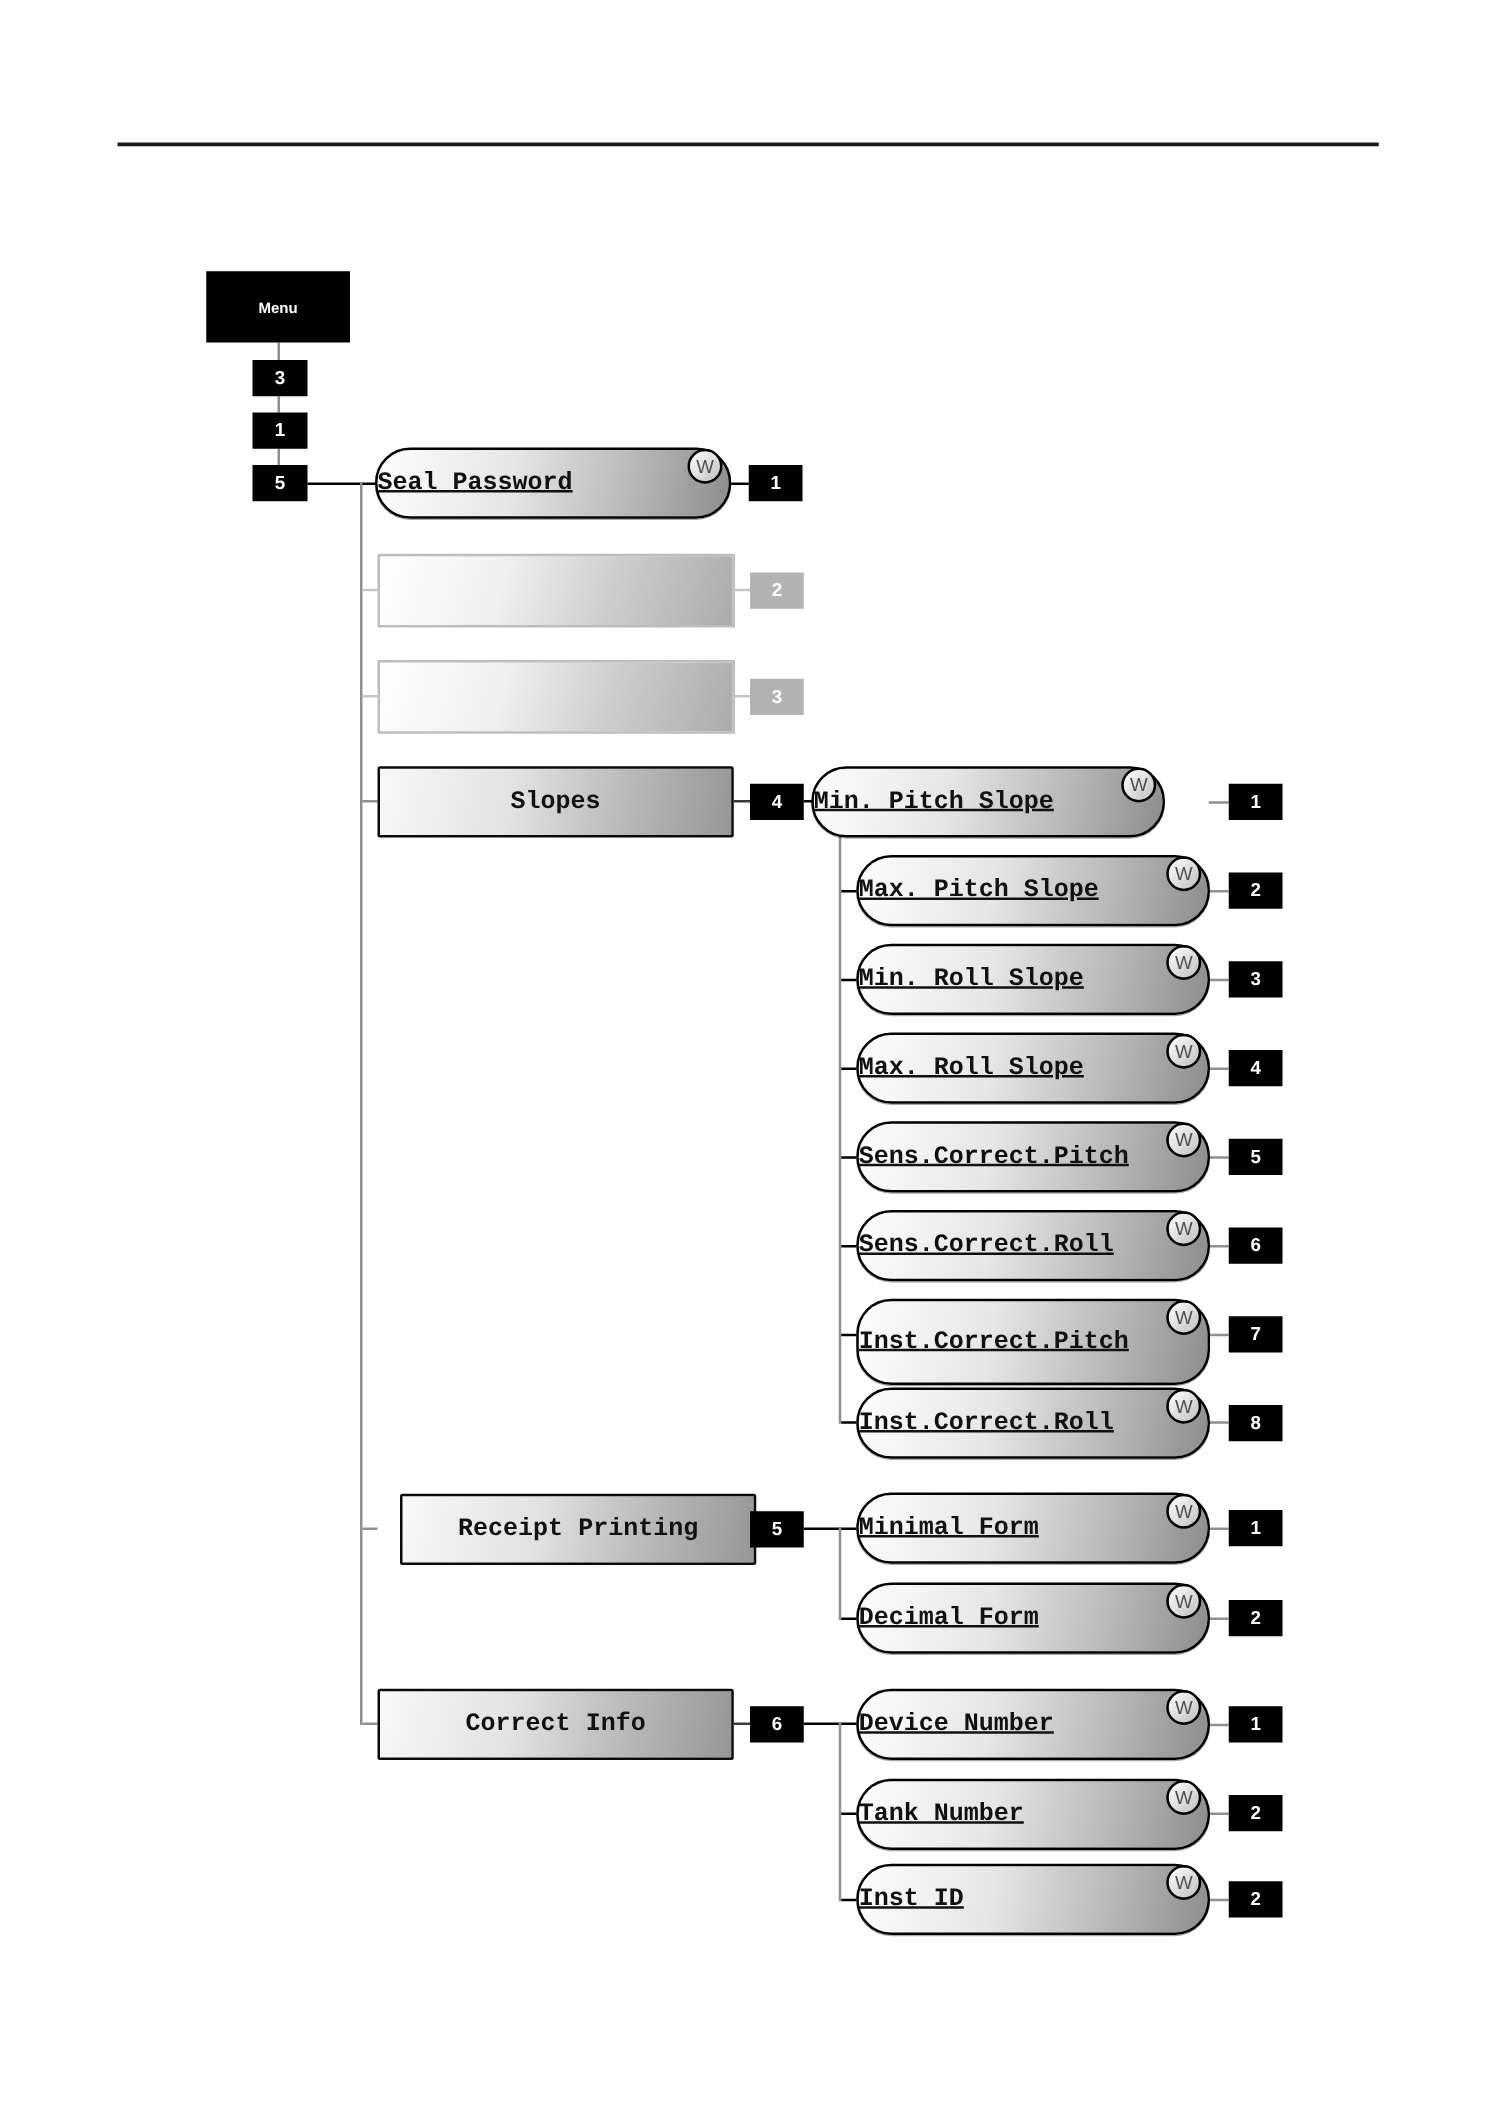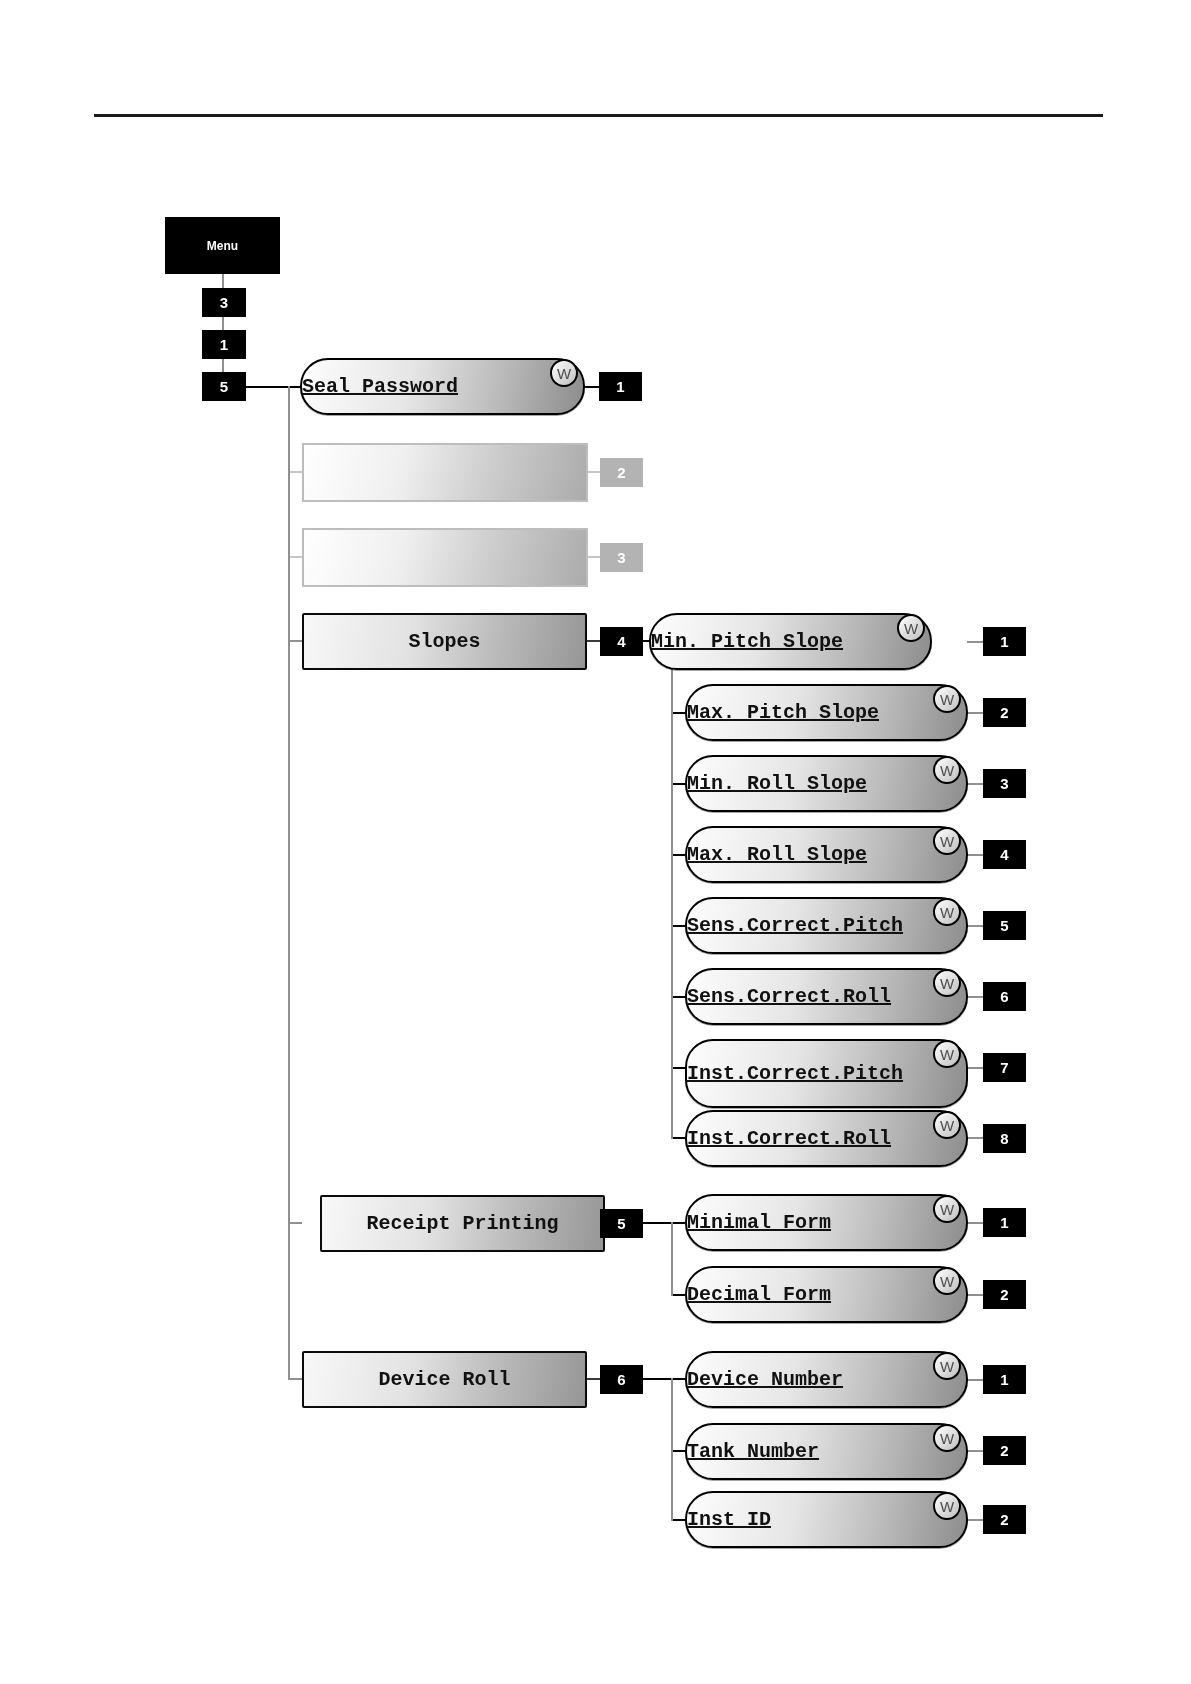--- a/index.html
+++ b/index.html
@@ -233,21 +233,21 @@
     <span>Decimal Form</span>
     <span class="wbadge">
         <span>W</span>
       </span>
   </div>
   <div class="blackbox" style="left:983px;top:1280px;width:43px;height:29px;">
     <span>2</span>
   </div>
 
   <div class="rectbox" style="left:302px;top:1351px;width:285px;height:57px;">
-    <span>Device Roll</span>
+    <span>Correct Info</span>
   </div>
   <div class="blackbox" style="left:600px;top:1365px;width:43px;height:29px;">
     <span>6</span>
   </div>
 
   <div class="pill" style="left:685px;top:1351px;width:283px;height:57px;">
     <span>Device Number</span>
     <span class="wbadge">
         <span>W</span>
       </span>

